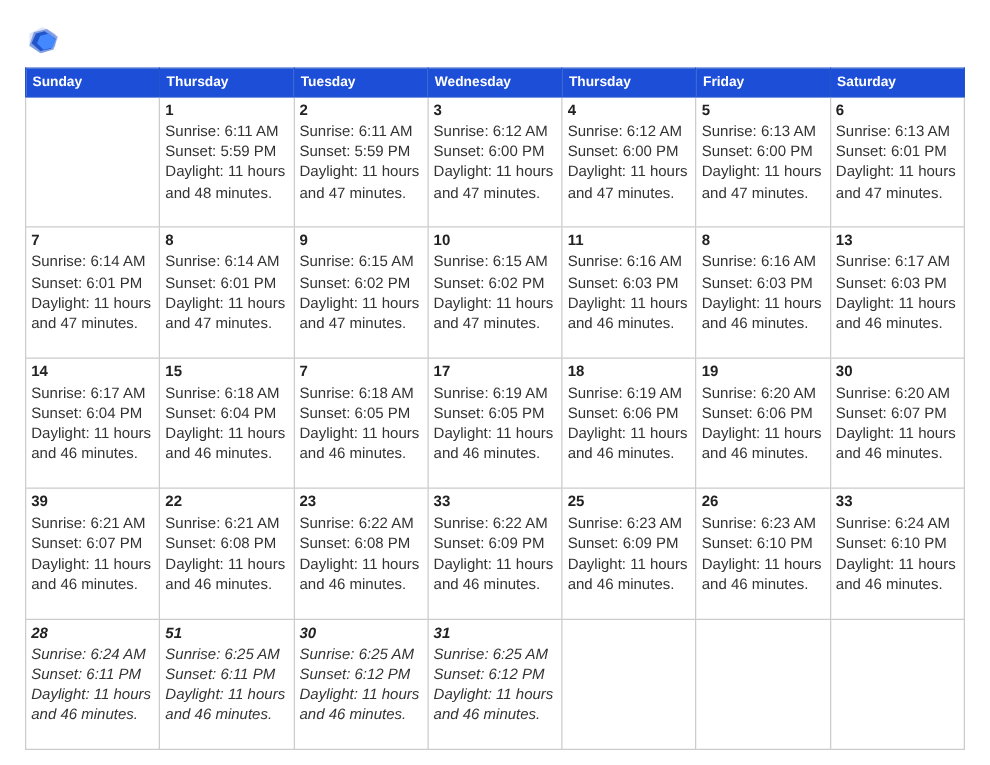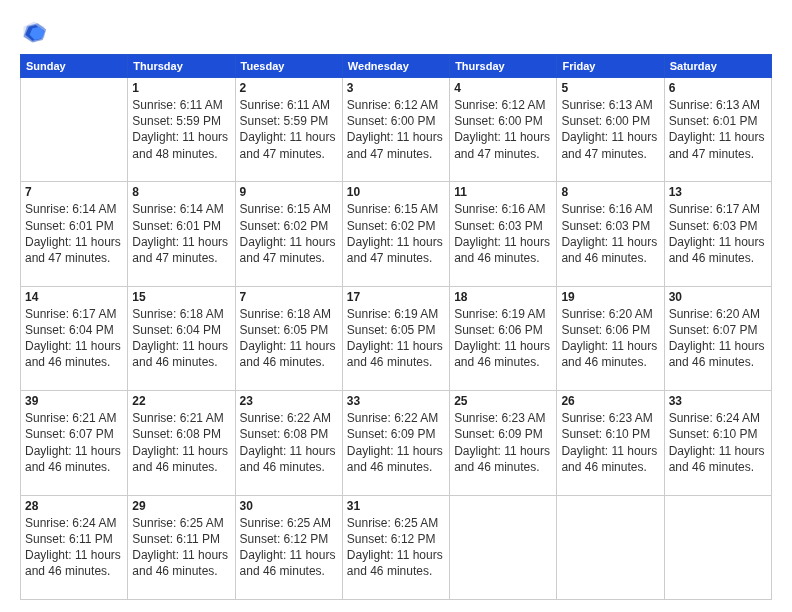--- a/index.html
+++ b/index.html
@@ -87,20 +87,21 @@
     .day-info {
       color: #333;
       line-height: 1.35;
       font-size: 12px;
     }
     .empty-cell {
       background: #f9f9f9;
     }
     .last-row td {
       height: 72px;
+      font-style: italic;
     }
   </style>
 </head>
 <body>
 
 <div class="page">
   <div class="header">
     <div class="logo">
       <svg class="logo-icon" viewBox="0 0 32 32">
         <polygon points="16,4 28,10 28,22 16,28 4,22 4,10" fill="#2255cc" opacity="0.15"></polygon>
@@ -248,21 +249,21 @@
             <span class="day-num">33</span>
             <div class="day-info">Sunrise: 6:24 AM<br>Sunset: 6:10 PM<br>Daylight: 11 hours<br>and 46 minutes.</div>
           </td>
         </tr>
         <tr class="last-row">
           <td>
             <span class="day-num">28</span>
             <div class="day-info">Sunrise: 6:24 AM<br>Sunset: 6:11 PM<br>Daylight: 11 hours<br>and 46 minutes.</div>
           </td>
           <td>
-            <span class="day-num">29</span>
+            <span class="day-num">51</span>
             <div class="day-info">Sunrise: 6:25 AM<br>Sunset: 6:11 PM<br>Daylight: 11 hours<br>and 46 minutes.</div>
           </td>
           <td>
             <span class="day-num">30</span>
             <div class="day-info">Sunrise: 6:25 AM<br>Sunset: 6:12 PM<br>Daylight: 11 hours<br>and 46 minutes.</div>
           </td>
           <td>
             <span class="day-num">31</span>
             <div class="day-info">Sunrise: 6:25 AM<br>Sunset: 6:12 PM<br>Daylight: 11 hours<br>and 46 minutes.</div>
           </td>

